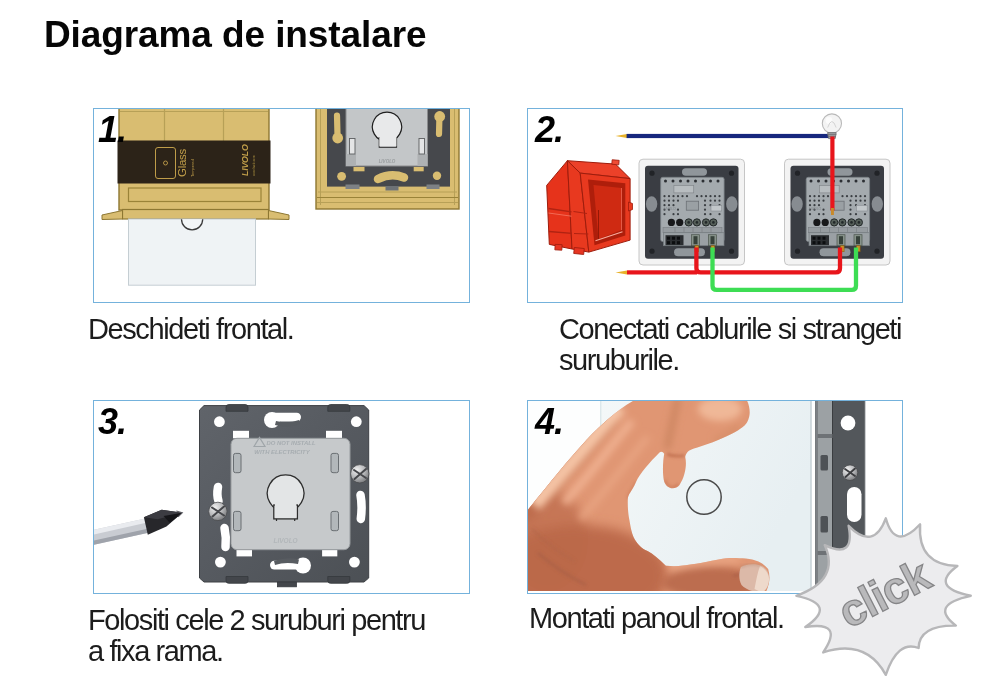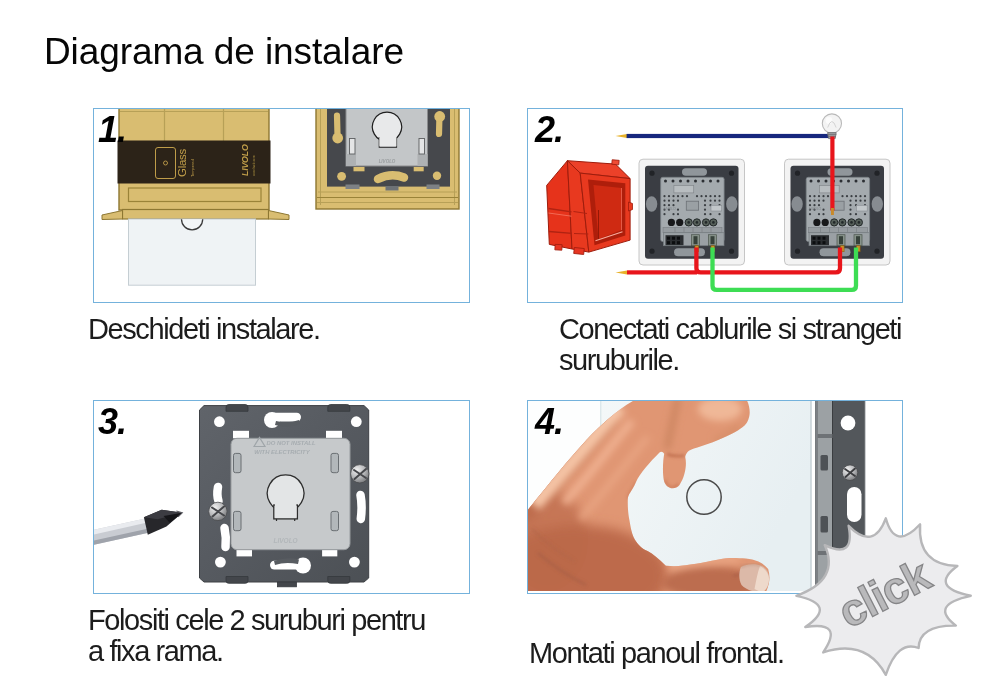--- a/index.html
+++ b/index.html
@@ -1,21 +1,21 @@
 <!DOCTYPE html>
 <html><head><meta charset="utf-8"><style>
 *{margin:0;padding:0;box-sizing:border-box}
 html,body{width:1000px;height:698px;background:#fff;overflow:hidden}
 body{position:relative;font-family:"Liberation Sans",sans-serif}
 .panel{position:absolute;border:1.6px solid #74b2dc;background:#fff}
 .panel svg{position:absolute;left:0;top:0}
 .num{position:absolute;left:4px;top:0px;font-weight:bold;font-style:italic;font-size:36px;color:#000;letter-spacing:-1px;z-index:5}
 .cap{position:absolute;font-size:29px;letter-spacing:-1.4px;color:#1c1c1c;line-height:31px}
 </style></head><body>
-<div style="position:absolute;left:44px;top:31px;font-size:37px;font-weight:normal;letter-spacing:-0.1px;color:#060606">Diagrama de instalare</div>
+<div style="position:absolute;left:44px;top:14px;font-size:37px;font-weight:bold;letter-spacing:-0.1px;color:#060606">Diagrama de instalare</div>
 
 <div class="panel" style="left:93px;top:108px;width:377px;height:195px">
 <svg width="373" height="191" viewBox="0 0 373 191">
 
 <rect x="25" y="-3" width="150" height="104" fill="#d9bd71" stroke="#8d7732" stroke-width="1.4"></rect>
 <line x1="70.5" y1="-2" x2="70.5" y2="32" stroke="#b7a057" stroke-width="1.2"></line>
 <line x1="129.5" y1="-2" x2="129.5" y2="32" stroke="#b7a057" stroke-width="1.2"></line>
 <line x1="26" y1="2.5" x2="174" y2="2.5" stroke="#b7a057" stroke-width="1.2"></line>
 
 <rect x="23.5" y="31.5" width="153" height="43" fill="#2c2318"></rect>
@@ -372,21 +372,21 @@
 </g>
 
 <path d="M213,166 C219,162.5 228,162.5 234,165 C239,167.5 241.5,173 241,179 C240.5,185 238,189.5 234,191.5 C227,191.5 218,189 213.5,184 C210.5,179 210.8,170.5 213,166 Z" fill="#dcb9a8"></path>
 <path d="M232,165 C237,167.5 241.5,173 241,179 C240.6,184 238.5,188.5 235,191 C231.5,190.5 229,189.5 226.5,188 C228,180 229.5,171.5 232,165 Z" fill="#eed9cb"></path>
 <path d="M213,166 C219,162.5 228,162.5 234,165" stroke="#b98a74" stroke-width="1.2" fill="none" filter="url(#bl2)"></path>
 </g>
 </svg>
 <div class="num" style="left:7px">4.</div>
 </div>
 
-<div class="cap" style="left:88px;top:314px">Deschideti instalare.</div>
+<div class="cap" style="left:88px;top:314px">Deschideti frontal.</div>
 <div class="cap" style="left:559px;top:314px">Conectati cablurile si strangeti<br>suruburile.</div>
 <div class="cap" style="left:88px;top:605px">Folositi cele 2 suruburi pentru<br>a fixa rama.</div>
-<div class="cap" style="left:529px;top:638px">Montati panoul frontal.</div>
+<div class="cap" style="left:529px;top:603px">Montati panoul frontal.</div>
 
 <svg style="position:absolute;left:786px;top:508px;z-index:10" width="195" height="177" viewBox="786 508 195 177">
 <path d="M796.4,595.8 Q840.4,579.9 824.7,545.1 Q855.3,559.6 848.6,525.8 Q873.6,551.1 885.8,518.3 Q894.9,551.4 920.1,524.3 Q917.4,564.9 957.4,566.0 Q928.6,587.1 970.8,595.8 Q928.6,604.8 955.9,625.6 Q919.2,625.0 918.6,648.0 Q897.6,639.8 885.8,674.8 Q865.8,638.5 823.2,652.4 Q844.7,620.6 805.3,627.1 Q838.3,604.6 796.4,595.8 Z" fill="#ececee" stroke="#b7b7b9" stroke-width="2.4" stroke-linejoin="round"></path>
 <text x="884" y="609" transform="rotate(-27 884 594)" text-anchor="middle" font-size="45" font-weight="bold" fill="#b9b9bb" stroke="#858587" stroke-width="1.3" letter-spacing="-1">click</text>
 </svg>
 
 </body></html>

